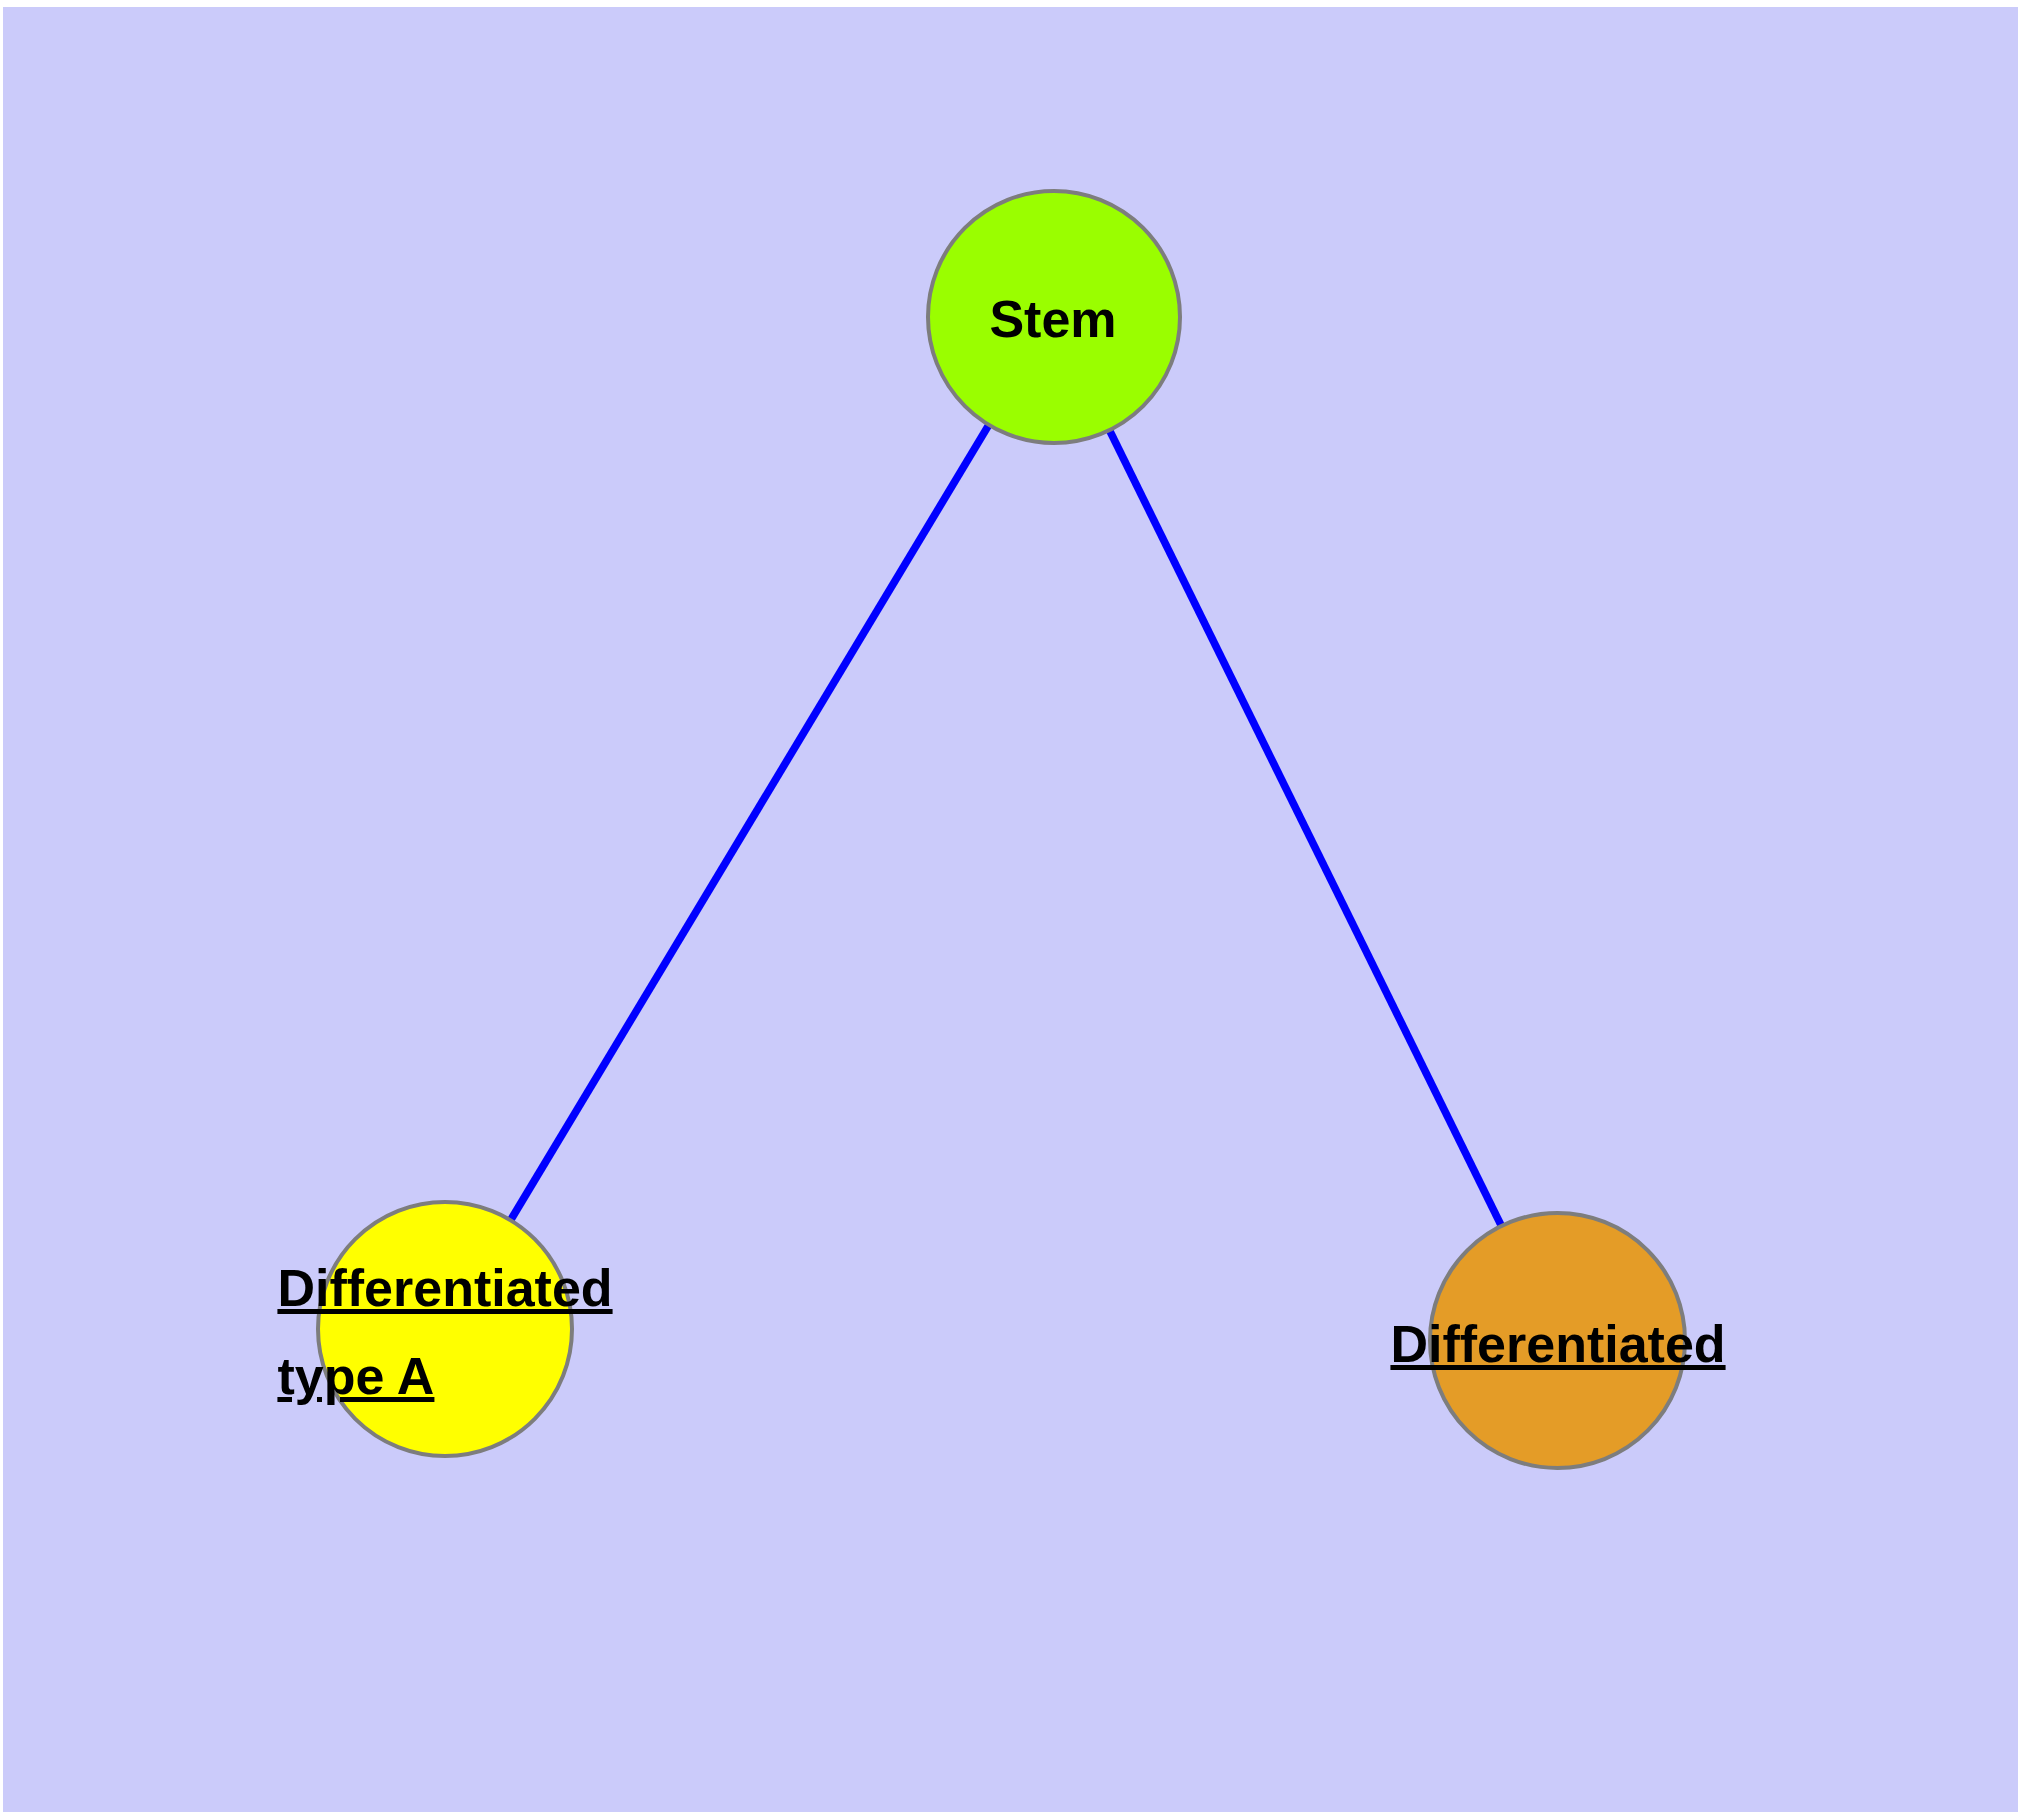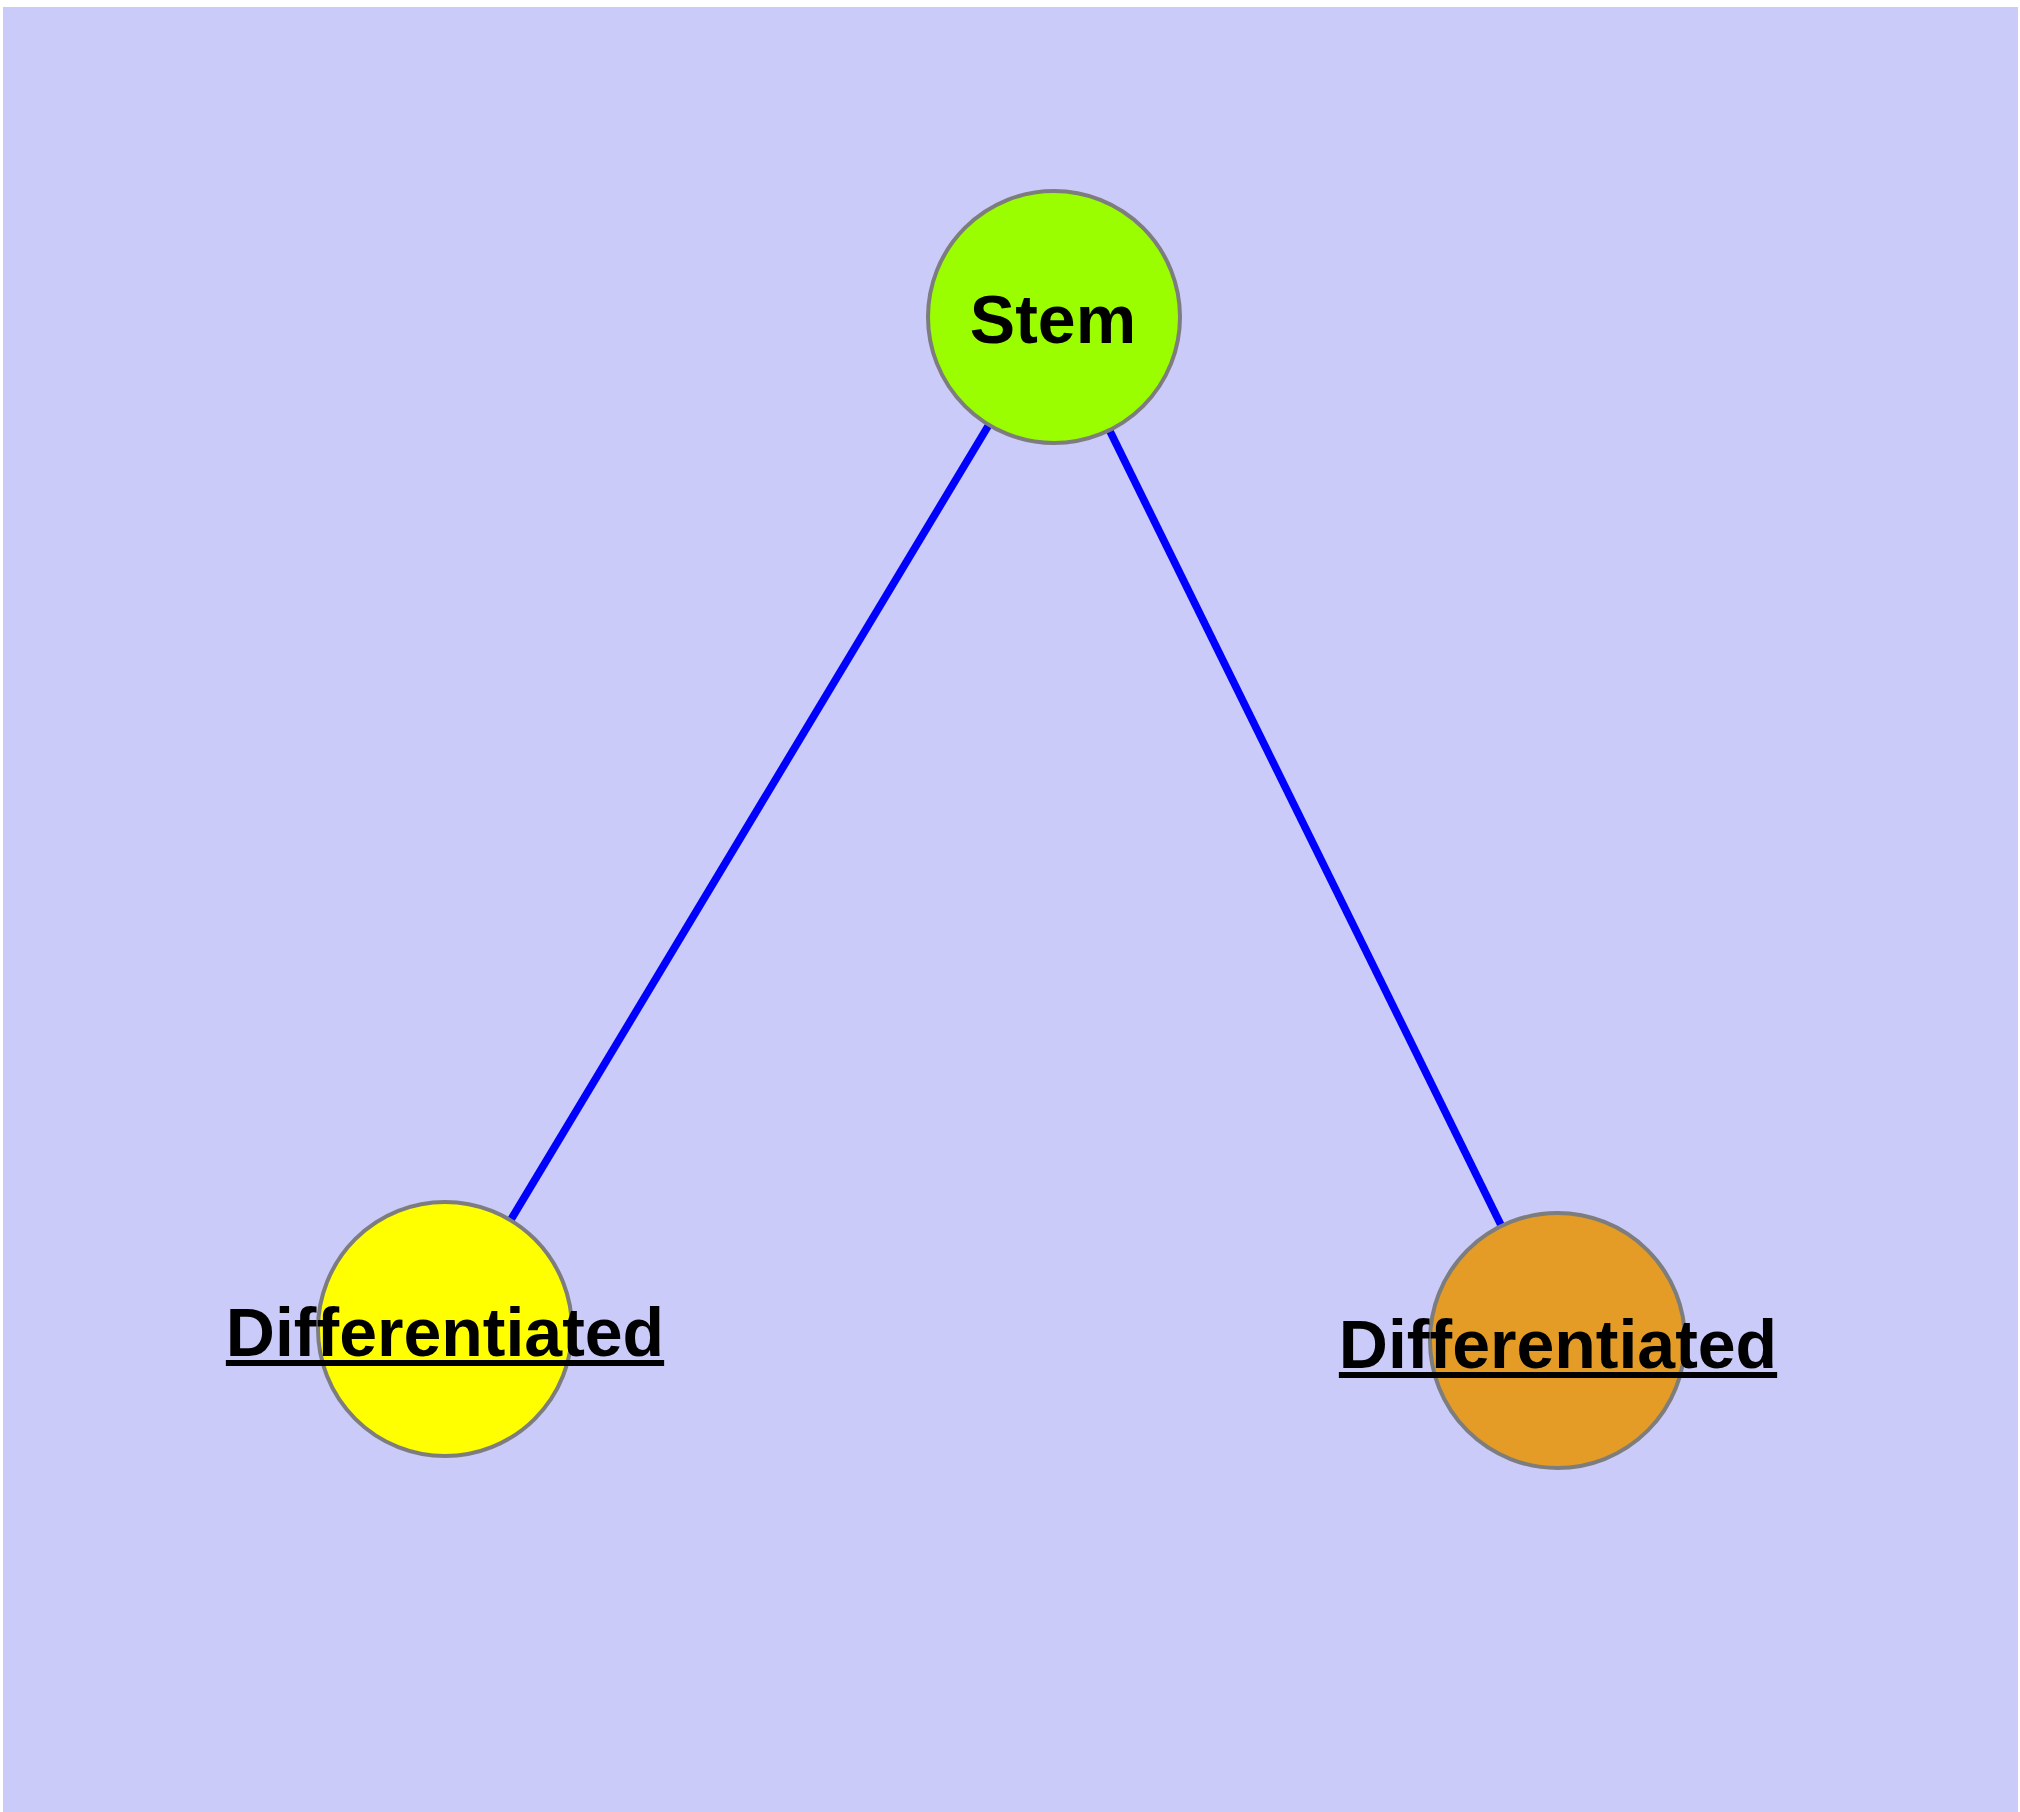--- a/index.html
+++ b/index.html
@@ -53,21 +53,21 @@
     left: 1428px;   
     top: 1211px;    
     width: 259px;
     height: 259px;
   }
   .node-label {
     position: absolute;
     z-index: 3;
     transform: translate(-50%, -50%);
     color: #000000;
-    font-size: 68px;
+    font-size: 52px;
     font-weight: bold;
     line-height: 88px;
     text-align: left;
     white-space: nowrap;
   }
   .label-stem   { left: 1053px; top: 319px; }
   .label-type-a { left: 445px;  top: 1332px; }
   .label-type-b { left: 1558px; top: 1344px; }
   .node-label span { display: block; text-decoration: underline; }
 </style>
@@ -86,20 +86,21 @@
   <div class="node node-stem" style="background-color: rgb(154, 254, 0);"></div>
 
   <div class="node node-type-a" style="background-color: rgb(255, 255, 0);"></div>
 
   <div class="node node-type-b" style="background-color: rgb(228, 156, 39);"></div>
 
   <div class="node-label label-stem">Stem</div>
 
   <div class="node-label label-type-a">
     <span>Differentiated</span>
+    <span>type A</span>
   </div>
 
   <div class="node-label label-type-b">
     <span>Differentiated</span>
   </div>
 
 </div>
 
 
 </body></html>

